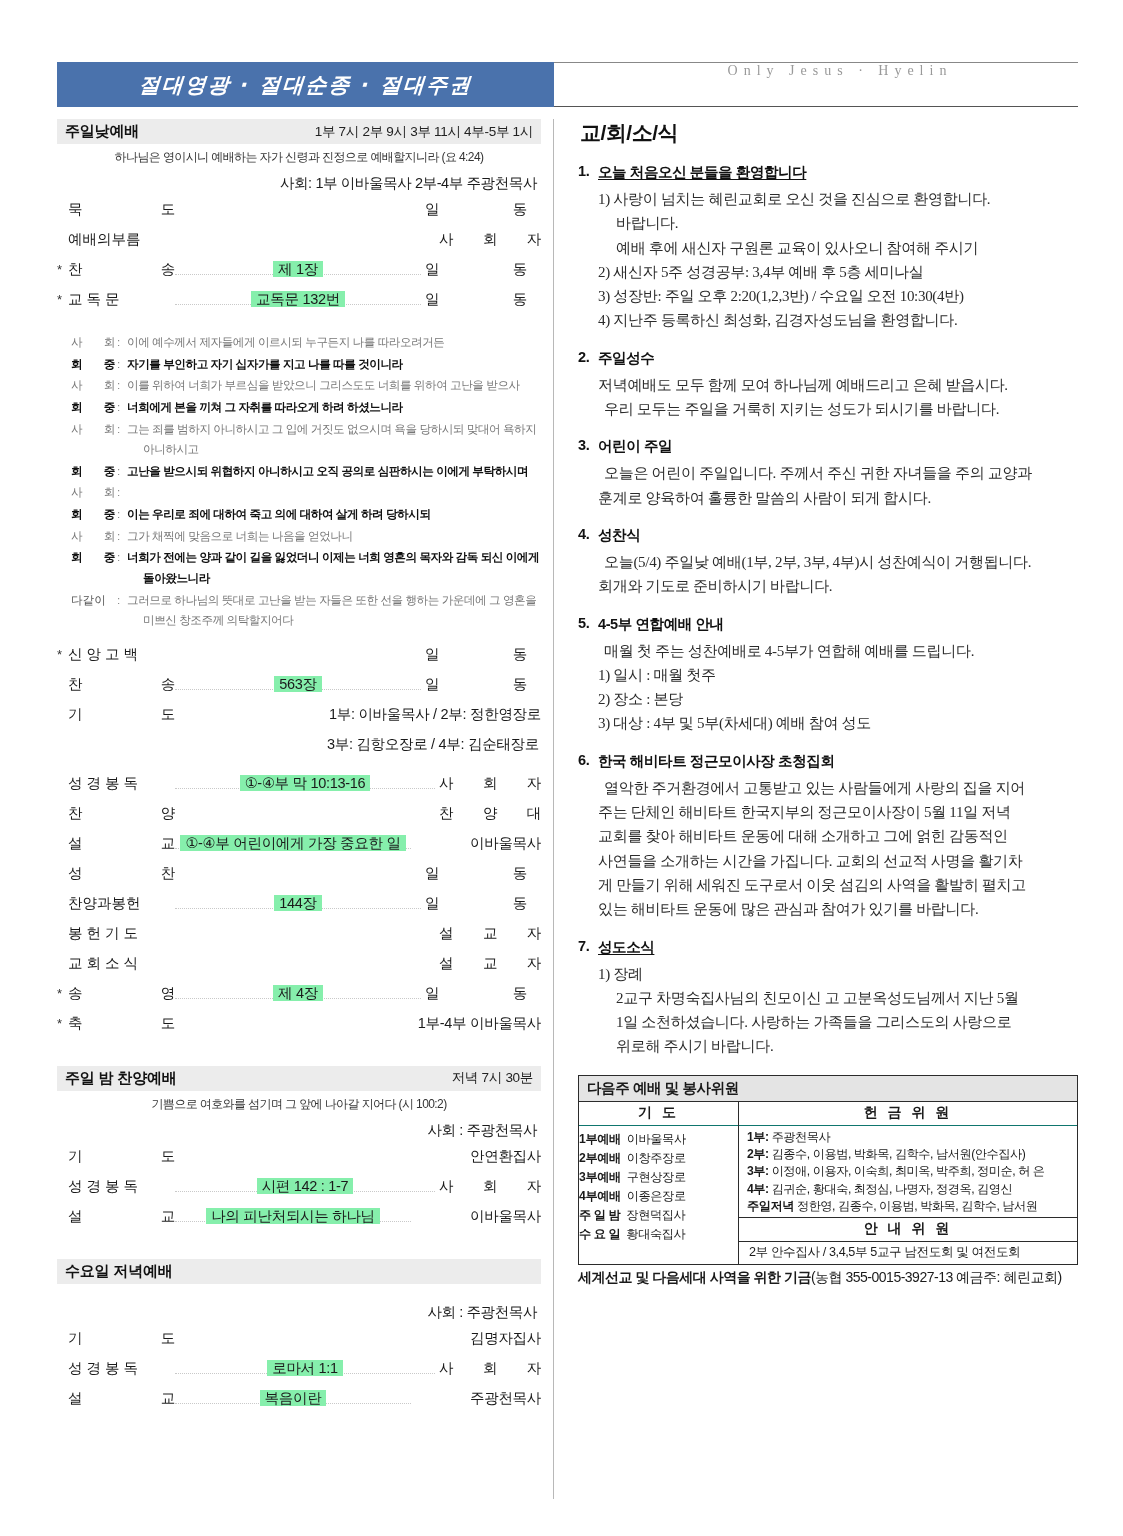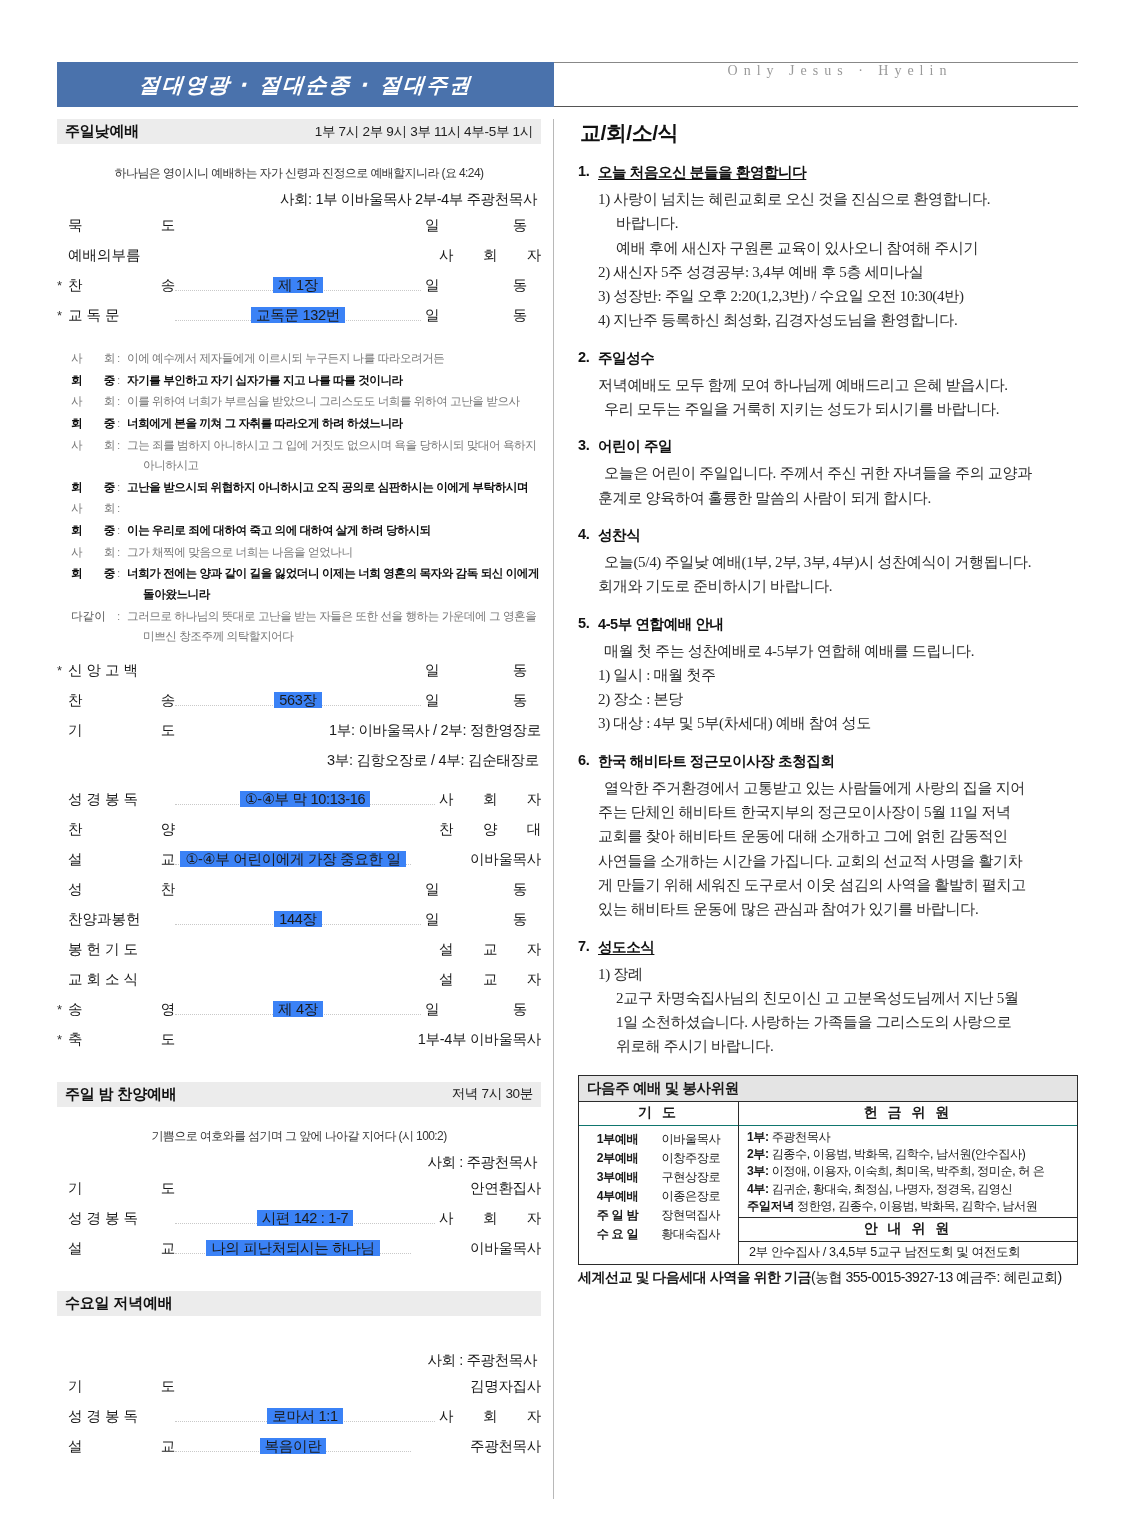--- a/index.html
+++ b/index.html
@@ -82,21 +82,21 @@
   }
 
   
   .section-bar {
     background: #ececec;
     height: 25px;
     display: flex;
     align-items: center;
     padding: 0 8px;
     box-sizing: border-box;
-    margin-bottom: 21px;
+    margin-bottom: 5px;
   }
   .section-bar .sb-title {
     font-size: 15px;
     font-weight: bold;
     color: #111;
     letter-spacing: -0.2px;
   }
   .section-bar .sb-times {
     margin-left: auto;
     font-size: 13.5px;
@@ -155,21 +155,21 @@
   }
   .order-row .mid .dots {
     position: absolute;
     left: 0; right: 0;
     bottom: 4px;
     border-bottom: 1px dotted #c9c9c9;
     z-index: 0;
   }
   .order-row .mid .midtext {
     position: relative;
-    background: #3b82f6;
+    background: #86efac;
     padding: 0 5px;
     z-index: 1;
   }
   .order-row .who {
     flex: 0 0 102px;
     display: flex;
     justify-content: space-between;
     white-space: nowrap;
     text-align: right;
     padding-left: 4px;
@@ -301,22 +301,21 @@
   .duty-colhead {
     text-align: center;
     font-size: 14px;
     font-weight: bold;
     letter-spacing: 3px;
     padding: 2px 0 3px 0;
     border-bottom: 1px solid #0f766e;
   }
   .duty-left .prayer-row {
     display: flex;
-    justify-content: center;
-    gap: 23px;
+    gap: 6px;
     font-size: 12.2px;
     letter-spacing: -0.4px;
     padding: 1px 0;
   }
   .duty-left .prayer-row .pr-when {
     font-weight: bold;
     white-space: nowrap;
   }
   .duty-left .prayer-row .pr-who {
     white-space: nowrap;

